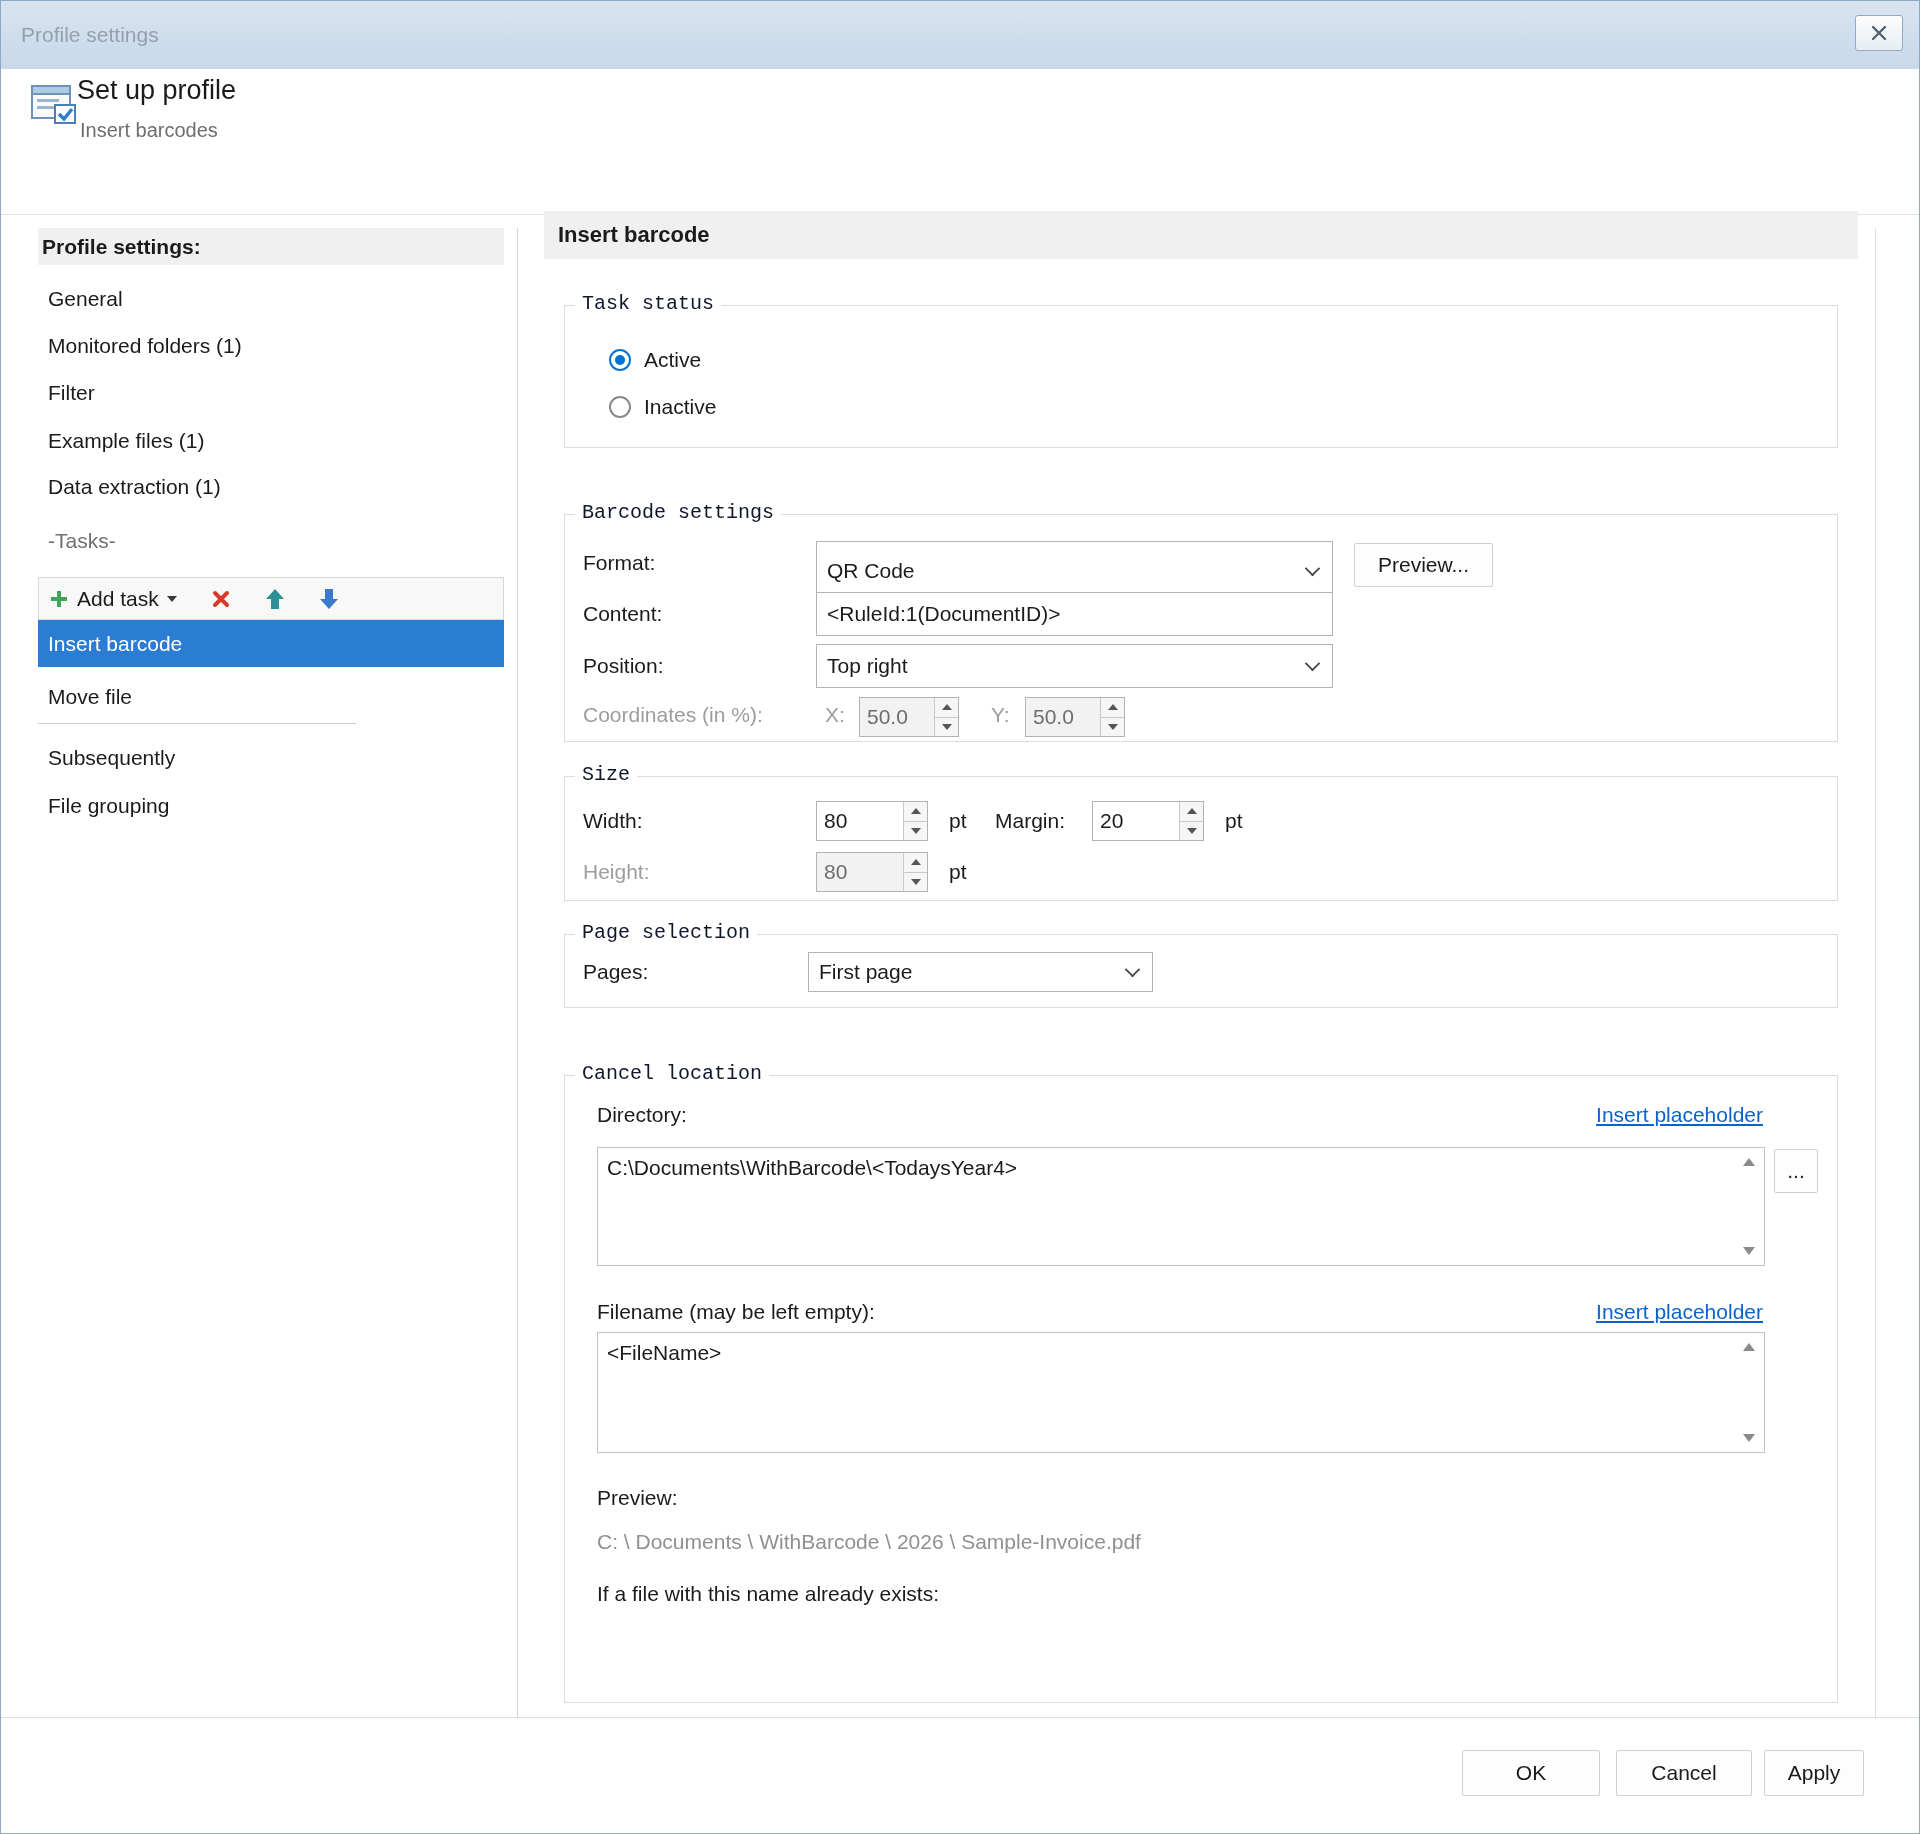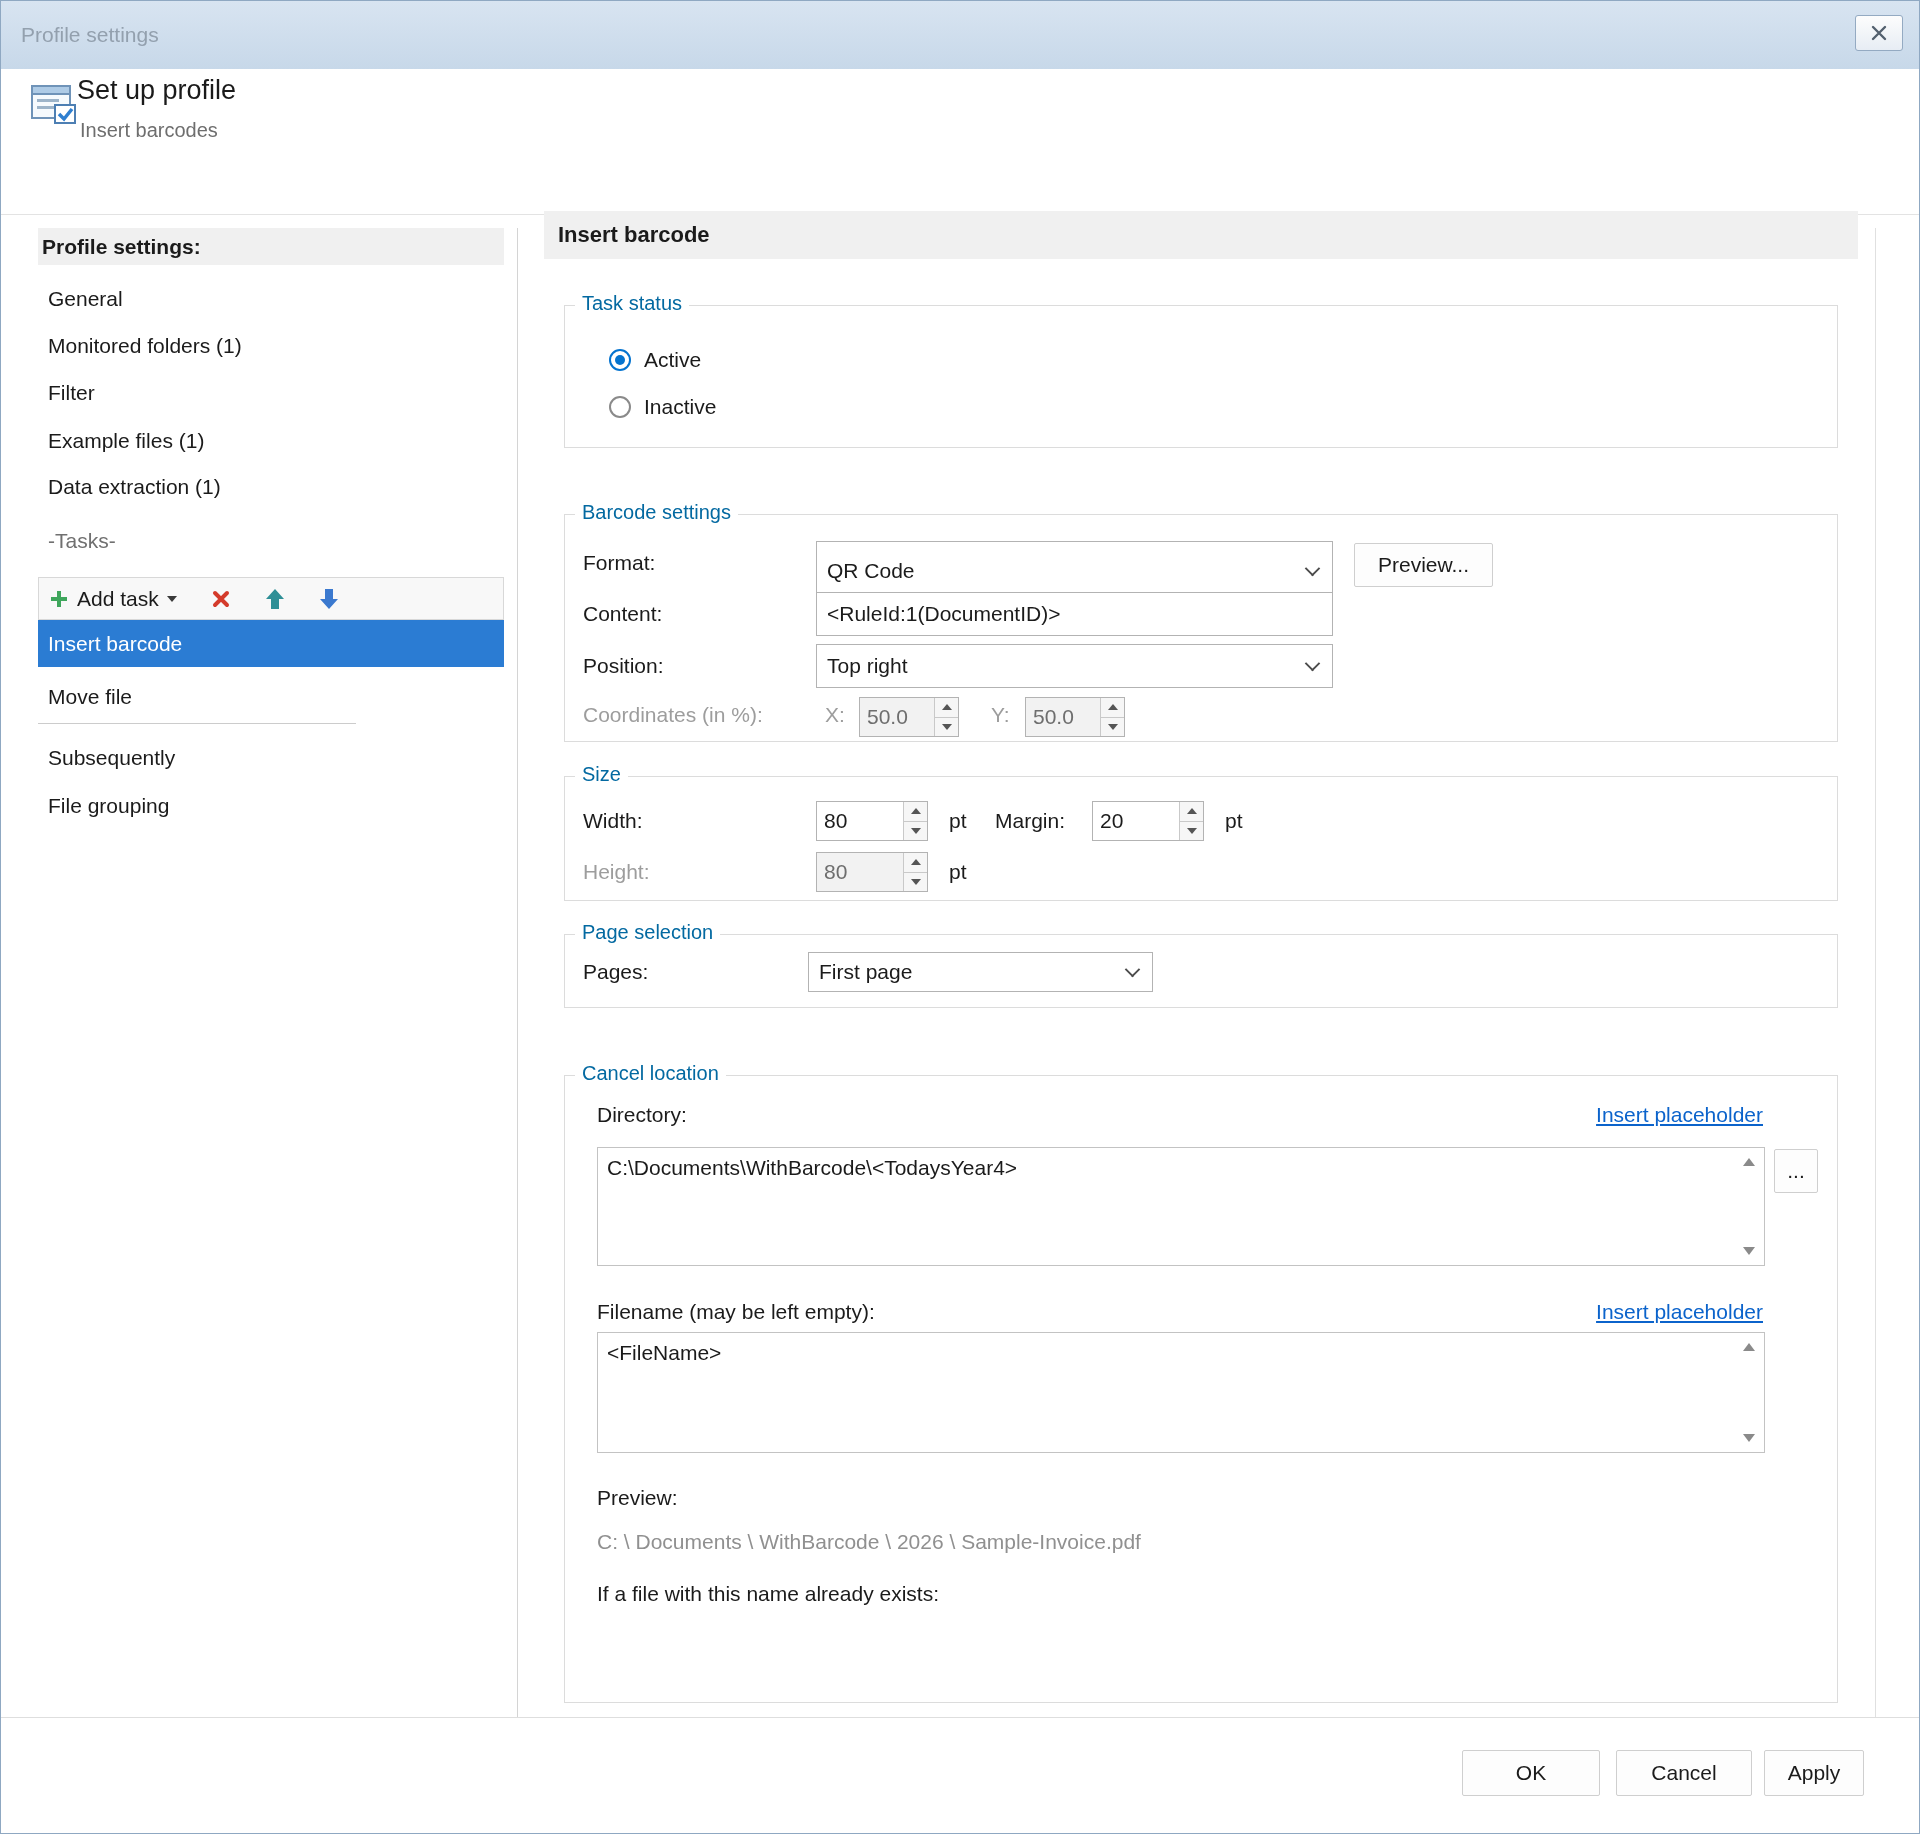--- a/index.html
+++ b/index.html
@@ -32,21 +32,21 @@
     border:1px solid #d8d8d8;display:flex;align-items:center;padding:0 10px;gap:34px;}
   .addtask{display:flex;align-items:center;gap:8px;}
   .chev-dn-sm{width:0;height:0;border-left:5px solid transparent;border-right:5px solid transparent;border-top:6px solid #3a3a3a;display:inline-block;}
   .vdiv{position:absolute;left:516px;top:227px;width:1px;height:1489px;background:#d4d4d4;}
   .rline{position:absolute;left:1874px;top:227px;width:1px;height:1489px;background:#e0e0e0;}
   .footline{position:absolute;left:0;top:1716px;width:100%;height:1px;background:#dedede;}
   
   .main-header{position:absolute;left:543px;top:210px;width:1314px;height:48px;background:#f0f0f0;
     font-weight:bold;font-size:22px;display:flex;align-items:center;padding-left:14px;}
   .groupbox{position:absolute;left:563px;width:1274px;border:1px solid #dcdcdc;background:#fff;}
-  .legend{position:absolute;top:-14px;left:10px;background:#fff;padding:0 7px;color:#0369a1;font-size:20px;}
+  .legend{position:absolute;top:-14px;left:10px;background:#fff;padding:0 7px;color:#0f172a;font-size:20px;font-family:Liberation Mono, monospace;}
   .lbl{position:absolute;display:flex;align-items:center;height:44px;font-size:21px;}
   .lbl.gray,.gray{color:#9d9d9d;}
   
   .combo{position:absolute;background:#fff;border:1px solid #b3b3b3;display:flex;align-items:center;
     padding:0 40px 0 10px;font-size:21px;}
   .combo .chev{position:absolute;right:14px;top:50%;width:11px;height:11px;
     border-right:2px solid #4c4c4c;border-bottom:2px solid #4c4c4c;transform:translateY(-72%) rotate(45deg);}
   .textinput{position:absolute;border:1px solid #b3b3b3;background:#fff;display:flex;align-items:center;
     padding:0 10px;font-size:21px;}
   .btn{position:absolute;background:#fdfdfd;border:1px solid #cfcfcf;border-radius:2px;

